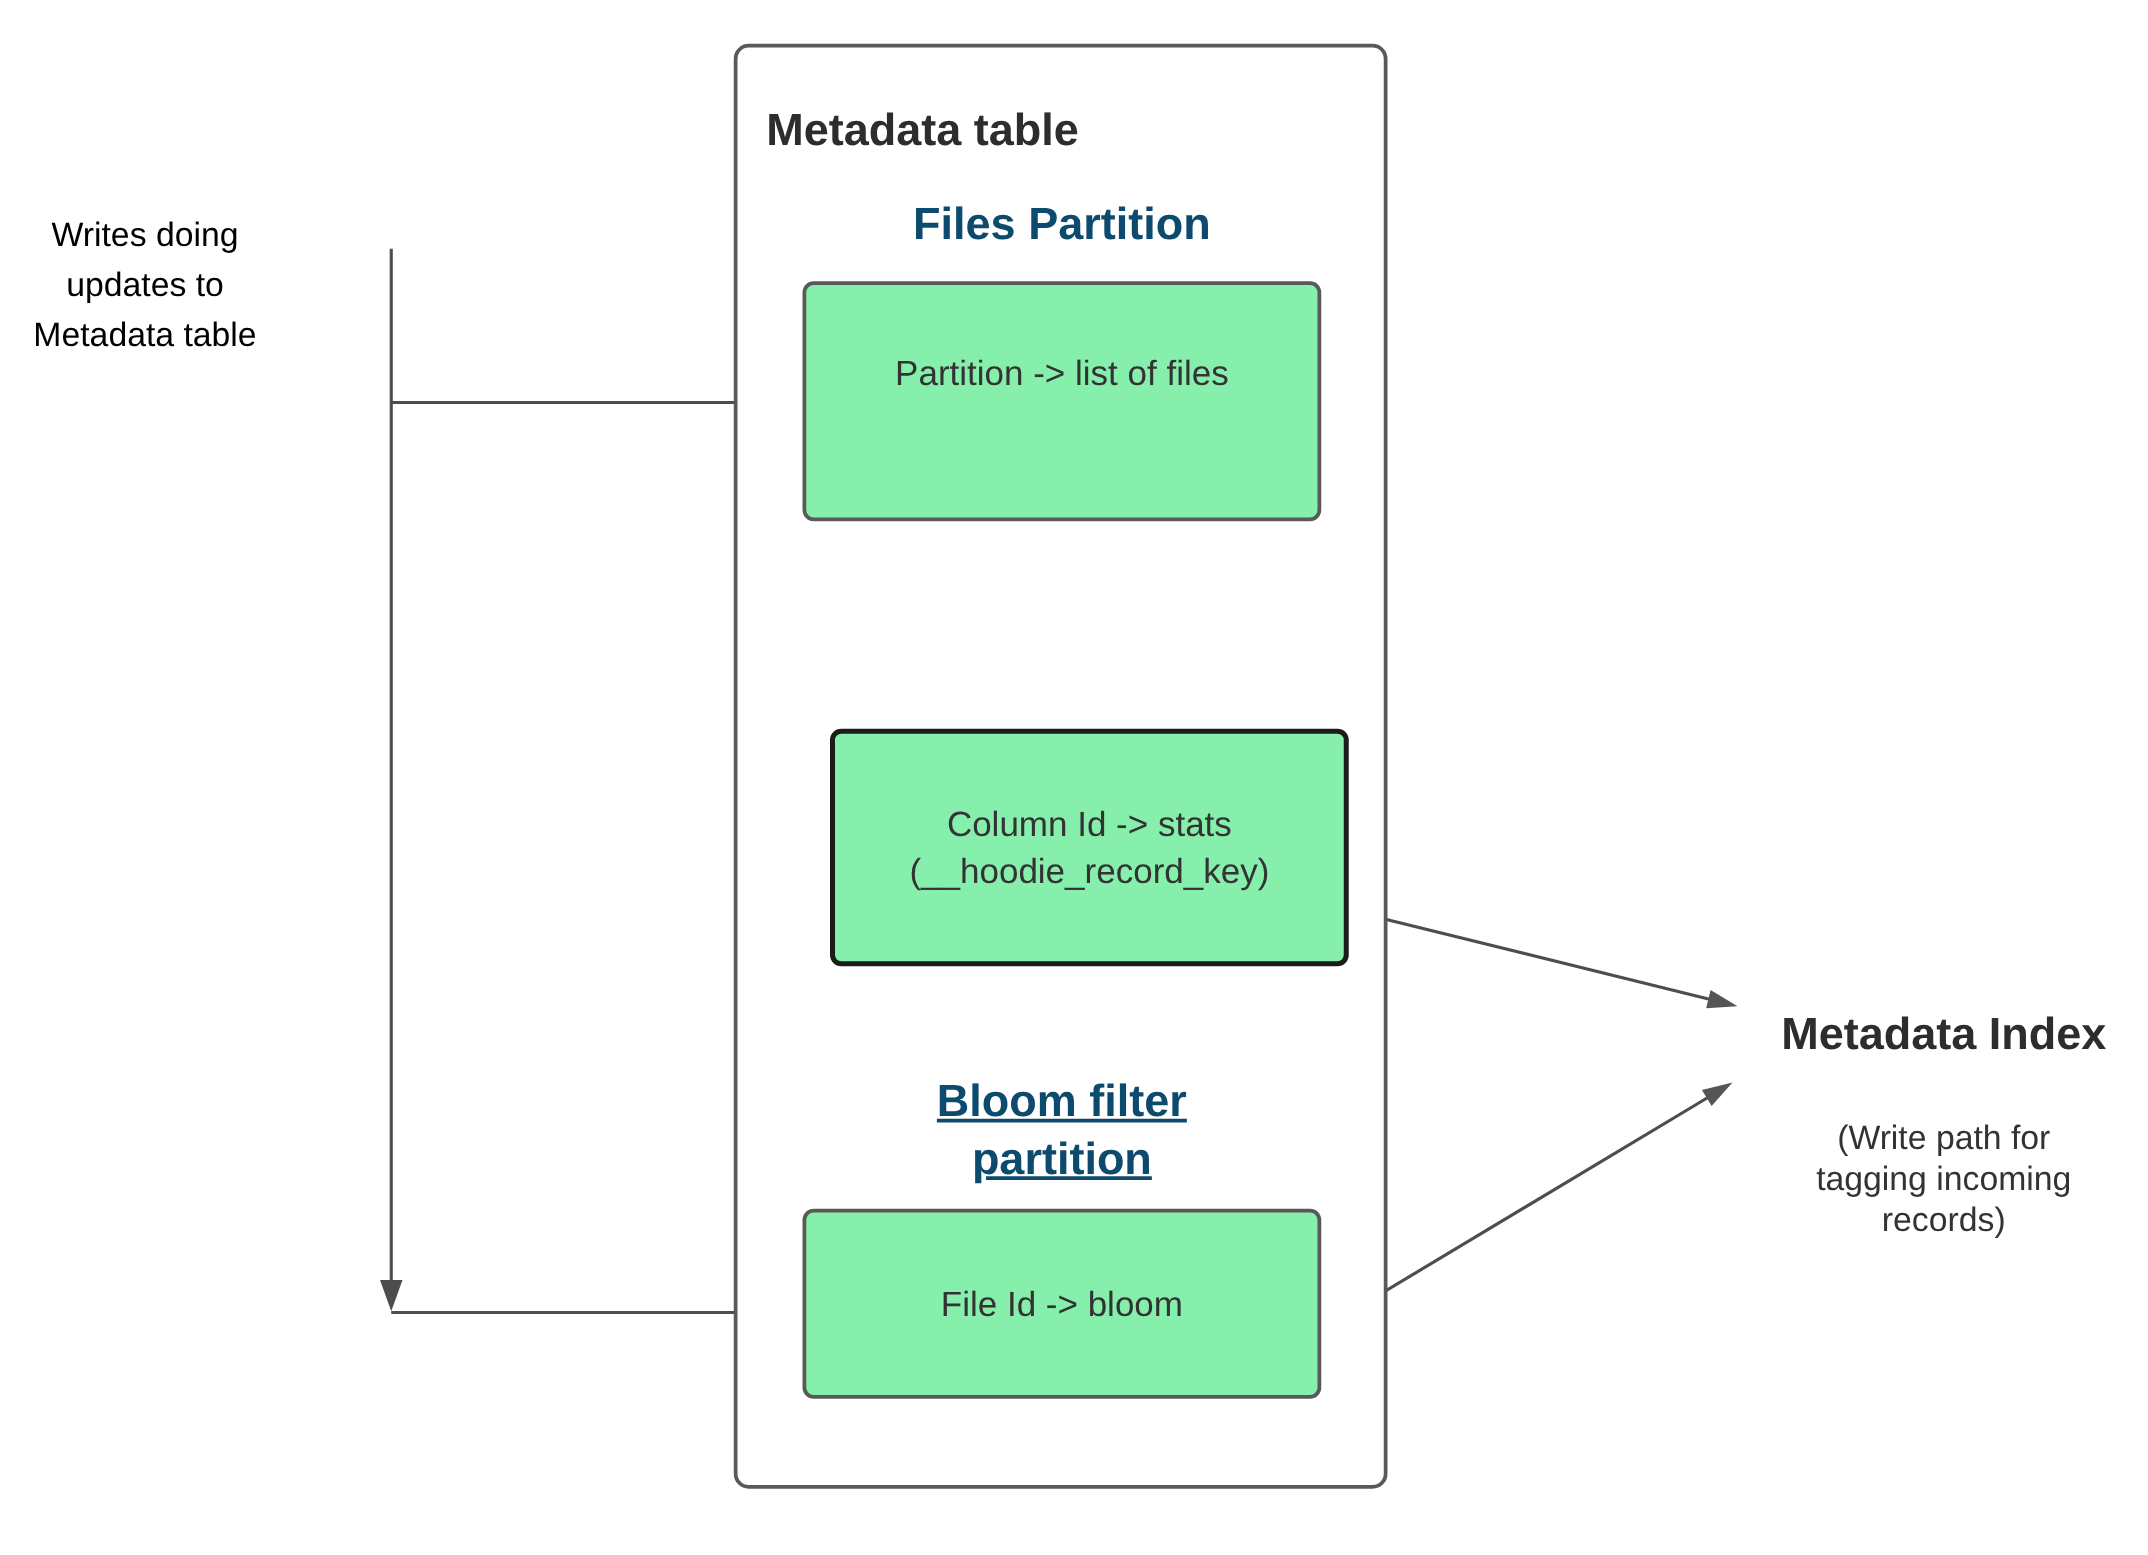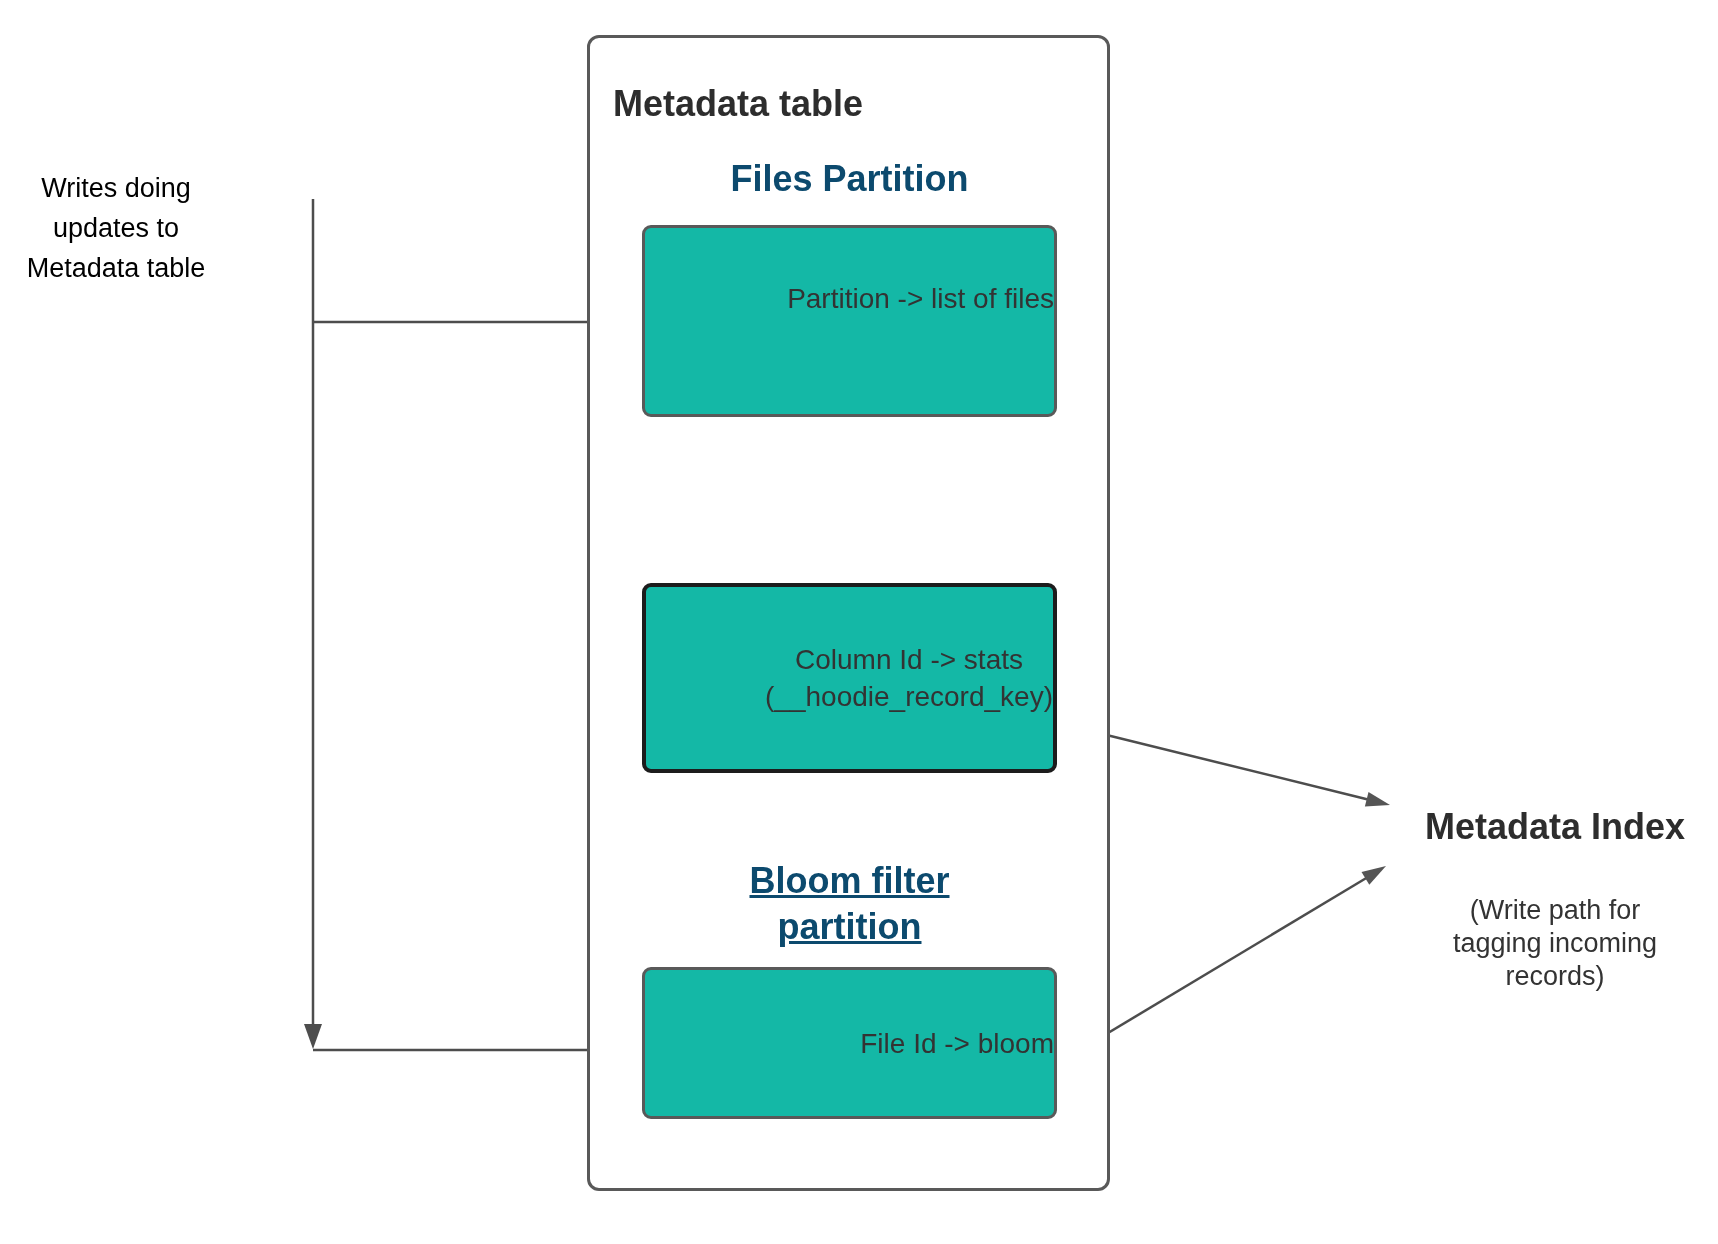--- a/index.html
+++ b/index.html
@@ -66,33 +66,33 @@
   }
   .heading-files   { top: 156px; }
   .heading-column  { top: 470px; }
   .heading-bloom   { top: 858px; text-decoration: underline; }
   .inner-box {
     position: absolute;
     left: 642px;
     width: 415px;
     border: 3px solid #595959;
     border-radius: 9px;
-    background: #14b8a6;
+    background: #86efac;
     box-sizing: border-box;
     display: flex;
     align-items: center;
-    justify-content: flex-end;
+    justify-content: center;
     text-align: center;
     font-size: 28px;
     line-height: 37px;
     white-space: pre-line;
     color: #333333;
   }
   .box-files  { top: 225px; height: 192px; padding-bottom: 46px; }
-  .box-column { top: 583px; height: 190px; border: 4px solid #1c1c1c; }
+  .box-column { top: 583px; height: 190px; border: 4px solid #1c1c1c; margin-left: 22px; }
   .box-bloom  { top: 967px; height: 152px; }
   .index-title {
     position: absolute;
     left: 1385px;
     top: 806px;
     width: 340px;
     text-align: center;
     font-size: 36px;
     font-weight: bold;
     color: #2d2d2d;

